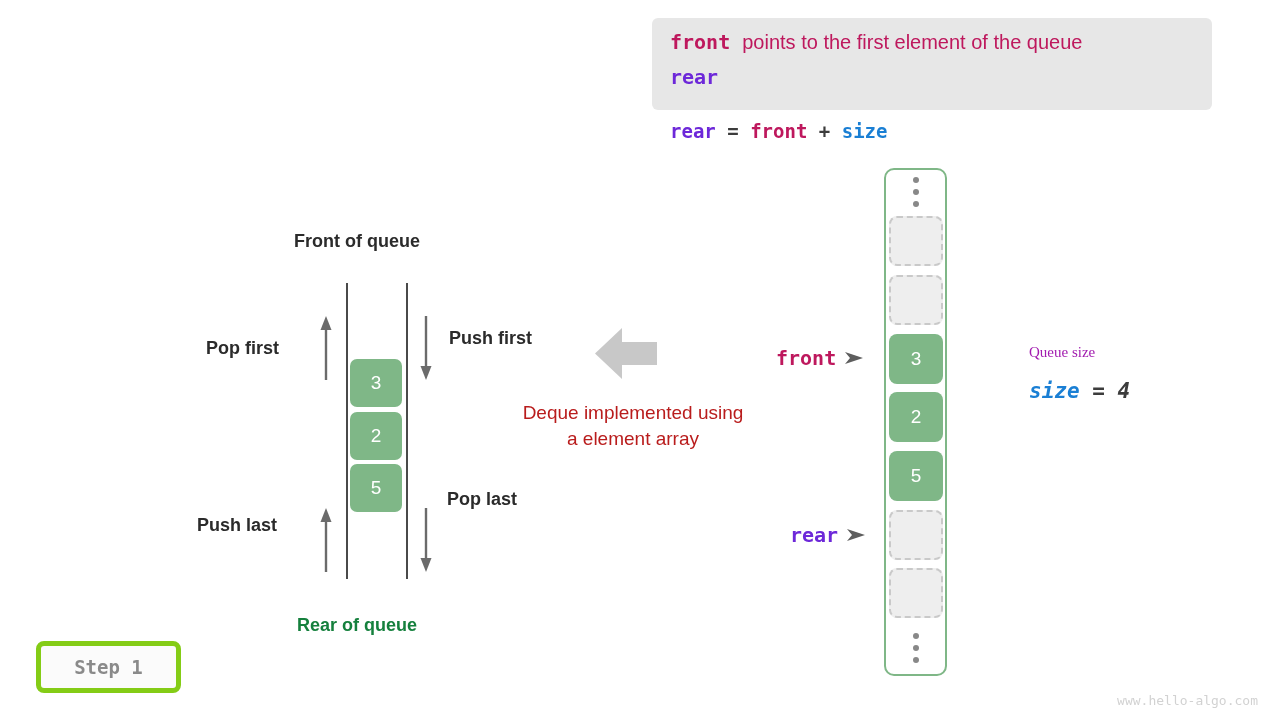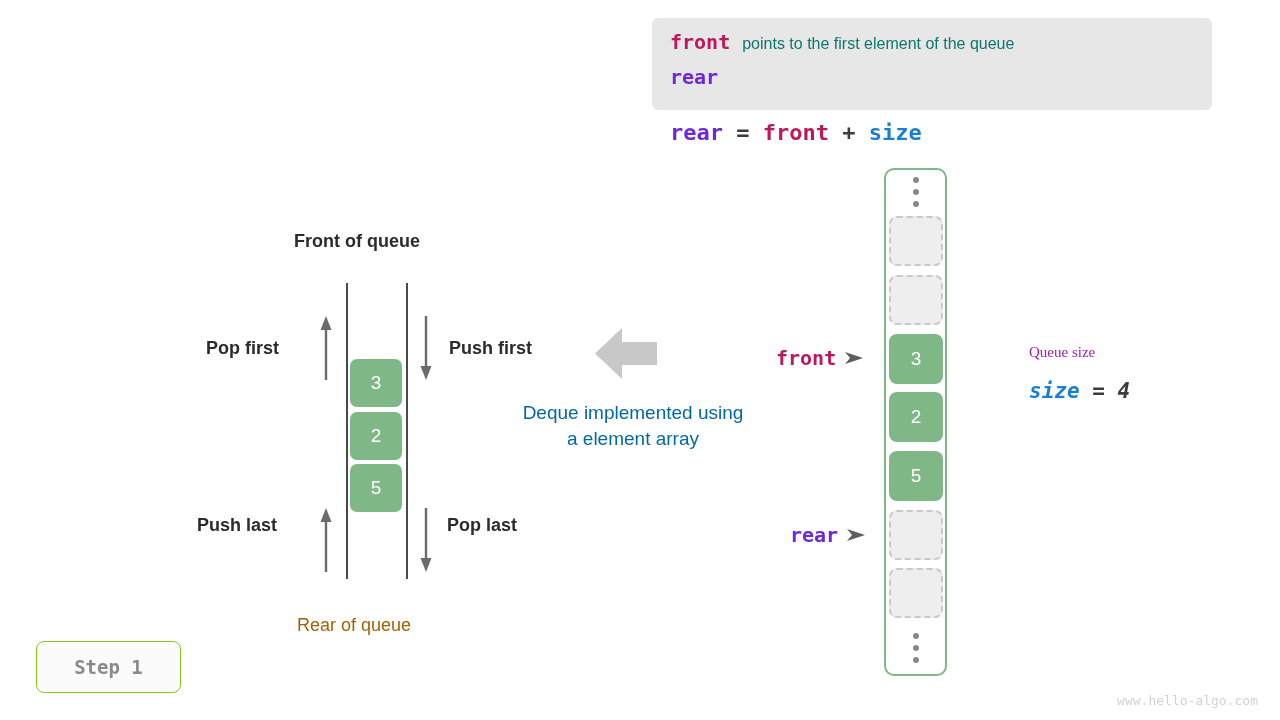--- a/index.html
+++ b/index.html
@@ -37,50 +37,50 @@
   .legend-key {
     font-family: "DejaVu Sans Mono", monospace;
     font-weight: bold;
     font-size: 20px;
     margin-right: 12px;
   }
   .key-front { color: #be185d; }
   .key-rear  { color: #6d28d9; }
   .key-size  { color: #1a7fd4; }
   .legend-desc {
-    font-size: 16px;
-    color: #0f766e;
+    font-size: 20px;
+    color: #be185d;
   }
 
   
   #formula {
     left: 670px;
     top: 120px;
     font-family: "DejaVu Sans Mono", monospace;
     font-weight: bold;
-    font-size: 22px;
+    font-size: 19px;
     white-space: nowrap;
   }
   #formula .op { color: #3c3c3c; font-weight: bold; }
 
   
   #front-of-queue-label {
     left: 294px;
     top: 231px;
     font-size: 18px;
     font-weight: bold;
     color: #2b2b2b;
     white-space: nowrap;
   }
   #rear-of-queue-label {
     left: 297px;
     top: 615px;
     font-size: 18px;
-    font-weight: normal;
-    color: #a16207;
+    font-weight: bold;
+    color: #15803d;
     white-space: nowrap;
   }
 
   .rail {
     width: 2px;
     background: #4a4a4a;
     top: 283px;
     height: 296px;
   }
   #rail-left  { left: 346px; }
@@ -109,33 +109,33 @@
   #arrow-push-last  { left: 318px; top: 508px; }
   #arrow-pop-last   { left: 418px; top: 508px; }
 
   .op-label {
     font-size: 18px;
     font-weight: bold;
     color: #2b2b2b;
     white-space: nowrap;
   }
   #label-pop-first  { left: 206px; top: 338px; }
-  #label-push-first { left: 449px; top: 338px; }
+  #label-push-first { left: 449px; top: 328px; }
   #label-push-last  { left: 197px; top: 515px; }
-  #label-pop-last   { left: 447px; top: 515px; }
+  #label-pop-last   { left: 447px; top: 489px; }
 
   #big-left-arrow { left: 595px; top: 326px; }
 
   #caption {
     left: 493px;
     top: 400px;
     width: 280px;
     text-align: center;
     font-size: 19px;
-    color: #0369a1;
+    color: #b91c1c;
     line-height: 26px;
   }
 
   
   #array-container {
     left: 884px;
     top: 168px;
     width: 63px;
     height: 508px;
     border: 2px solid #7fb787;
@@ -214,21 +214,21 @@
     font-style: italic;
   }
   #size-expr .op { color: #3c3c3c; }
 
   
   #step-badge {
     left: 36px;
     top: 641px;
     width: 145px;
     height: 52px;
-    border: 1px solid #84cc16;
+    border: 5px solid #84cc16;
     border-radius: 8px;
     background: #fbfbfb;
     display: flex;
     align-items: center;
     justify-content: center;
     font-family: "DejaVu Sans Mono", monospace;
     font-weight: bold;
     font-size: 19px;
     color: #8a8a8a;
     box-sizing: border-box;

